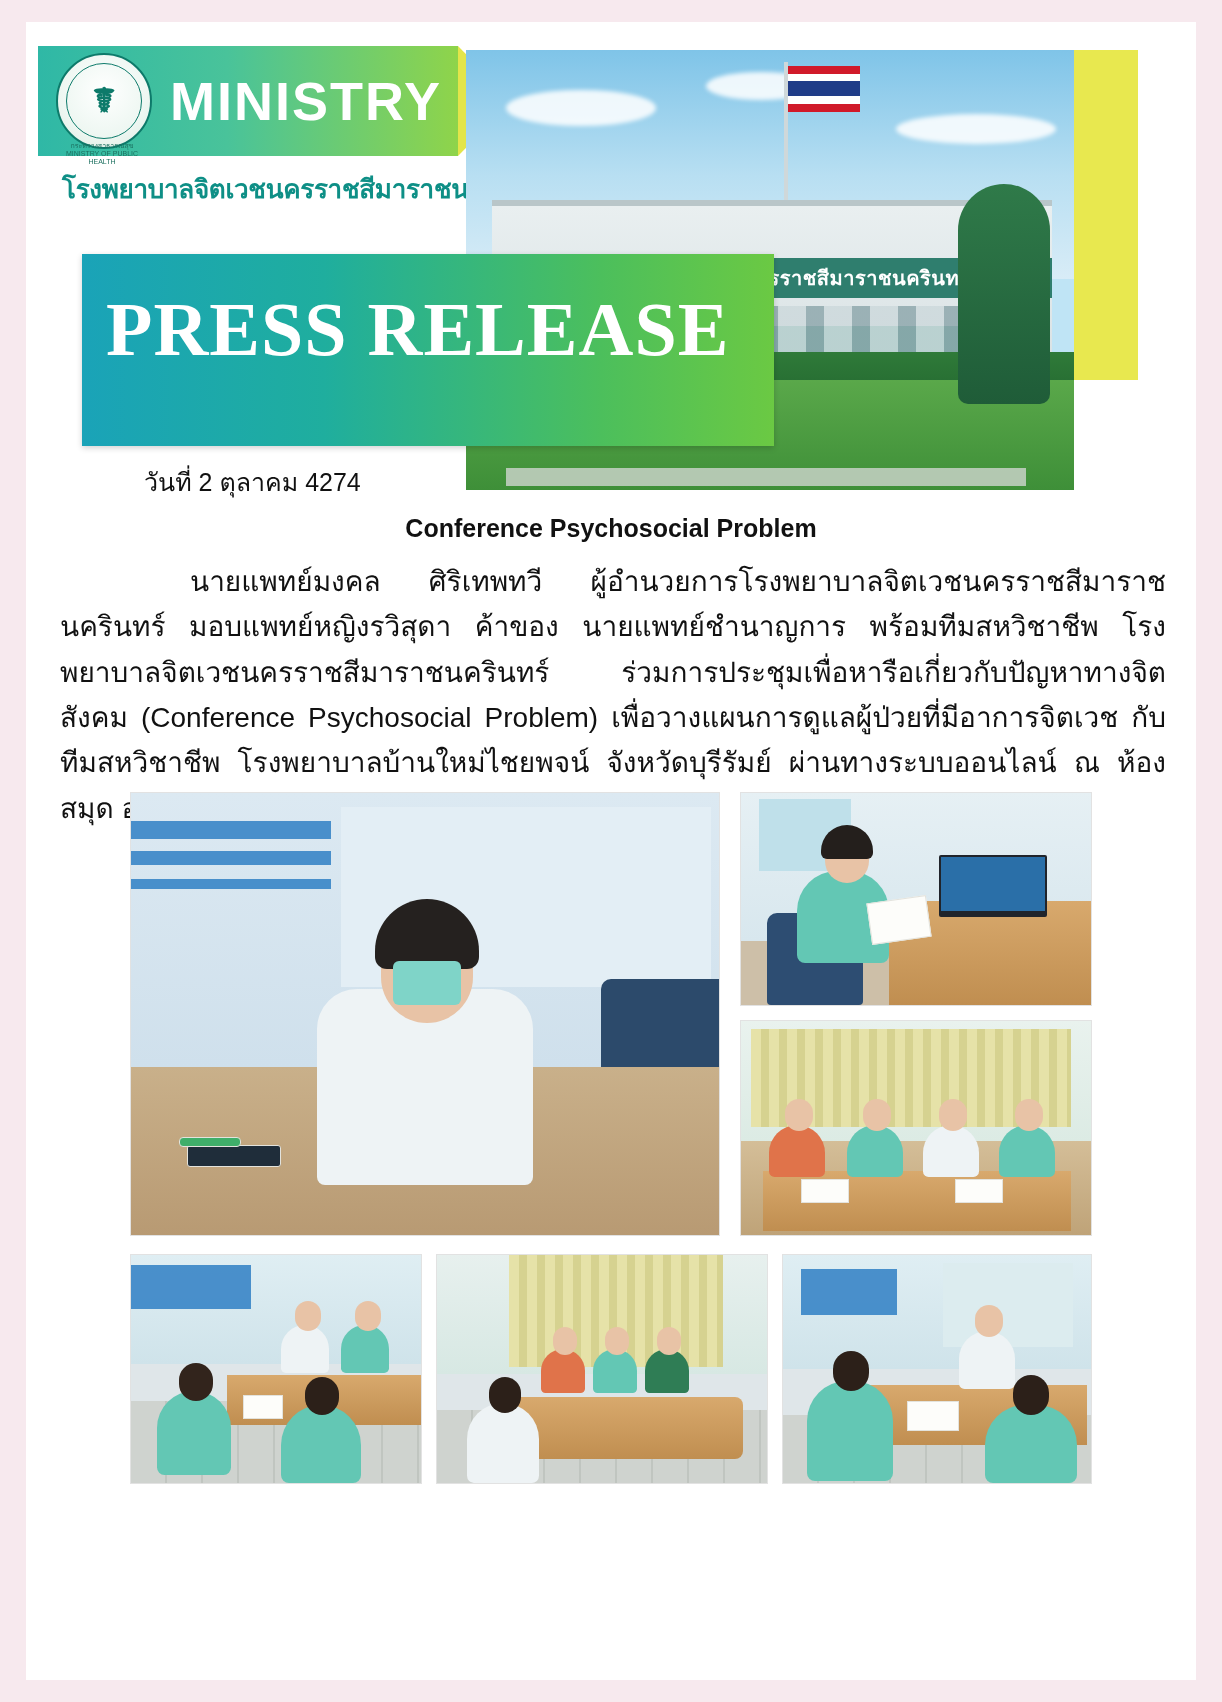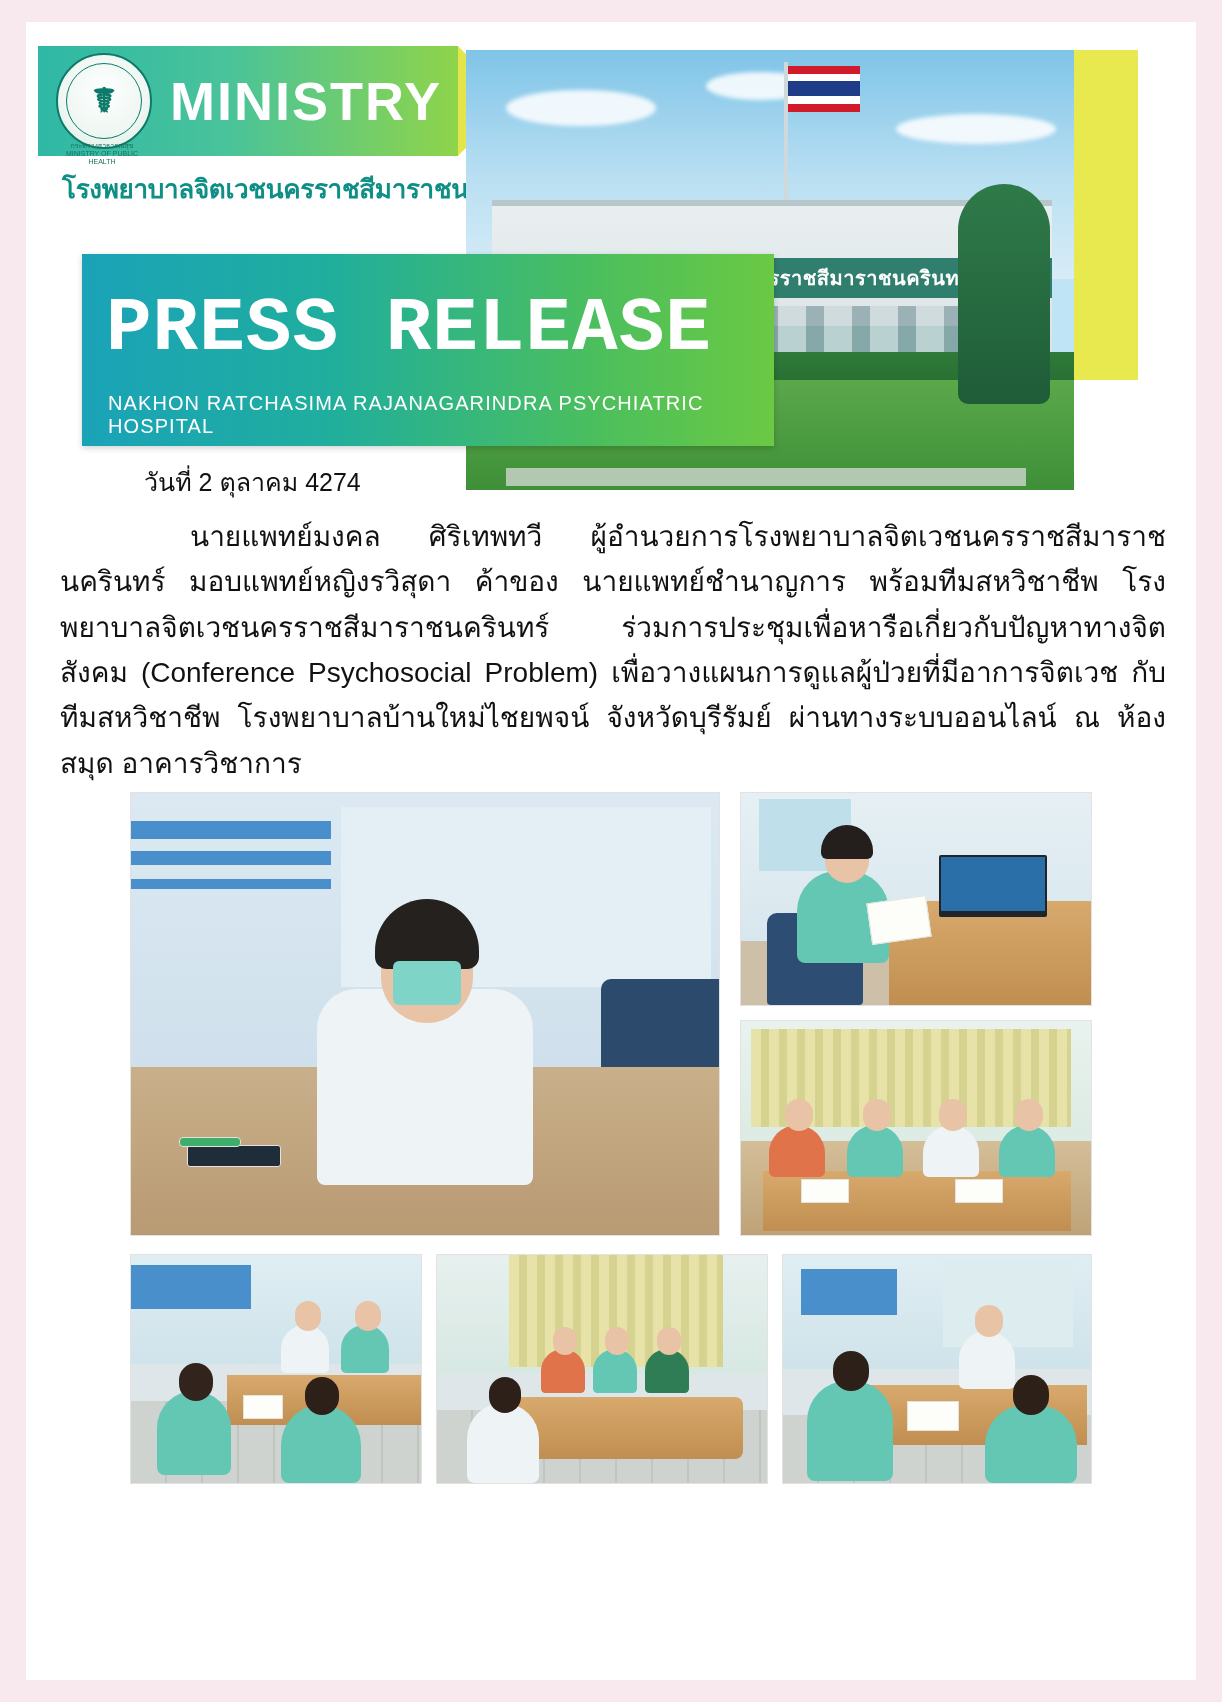--- a/index.html
+++ b/index.html
@@ -250,21 +250,21 @@
     box-shadow: 0 2px 6px rgba(0,0,0,.18);
   }
   .press-title {
     position: absolute;
     left: 24px;
     top: 32px;
     color: #ffffff;
     font-size: 76px;
     font-weight: bold;
     letter-spacing: 1px;
-    font-family: Liberation Mono, monospace;
+    font-family: Liberation Serif, serif;
   }
   .press-sub {
     position: absolute;
     left: 26px;
     top: 138px;
     color: #ffffff;
     font-size: 20px;
     letter-spacing: 1.1px;
     font-family: "Liberation Sans", sans-serif;
   }
@@ -440,27 +440,27 @@
         </div>
         <div class="hedge"></div>
         <div class="lawn"></div>
         <div class="walkway"></div>
         <div class="tree"></div>
       </div>
       <div class="yellow-strip" style="left:1048px; top:28px;"></div>
 
       <div class="press-banner">
         <div class="press-title">PRESS RELEASE</div>
-        <div class="press-sub">NAKHON RATCHASIMA RAJANAGARINDRA PSYCHIATRIC HOSPITAL</div>
       </div>
 
       <div class="date-line">วันที่ 2 ตุลาคม 4274</div>
     </div>
 
     <div class="body-wrap">
+      <div class="conf-title">Conference Psychosocial Problem</div>
       <div class="paragraph"><span class="indent"></span><span>นายแพทย์มงคล ศิริเทพทวี ผู้อำนวยการโรงพยาบาลจิตเวชนครราชสีมาราชนครินทร์ มอบแพทย์หญิงรวิสุดา ค้าของ นายแพทย์ชำนาญการ พร้อมทีมสหวิชาชีพ โรงพยาบาลจิตเวชนครราชสีมาราชนครินทร์ ร่วมการประชุมเพื่อหารือเกี่ยวกับปัญหาทางจิตสังคม (Conference Psychosocial Problem) เพื่อวางแผนการดูแลผู้ป่วยที่มีอาการจิตเวช กับ ทีมสหวิชาชีพ โรงพยาบาลบ้านใหม่ไชยพจน์ จังหวัดบุรีรัมย์ ผ่านทางระบบออนไลน์ ณ ห้องสมุด อาคารวิชาการ</span></div>
     </div>
 
     <div class="photos">
 
       <div class="ph" id="ph1">
         <div class="rm-wall"></div>
         <div class="blue-panel" style="left:0; top:28px; width:200px; height:18px;"></div>
         <div class="blue-panel" style="left:0; top:58px; width:200px; height:14px;"></div>
         <div class="blue-panel" style="left:0; top:86px; width:200px; height:10px;"></div>

